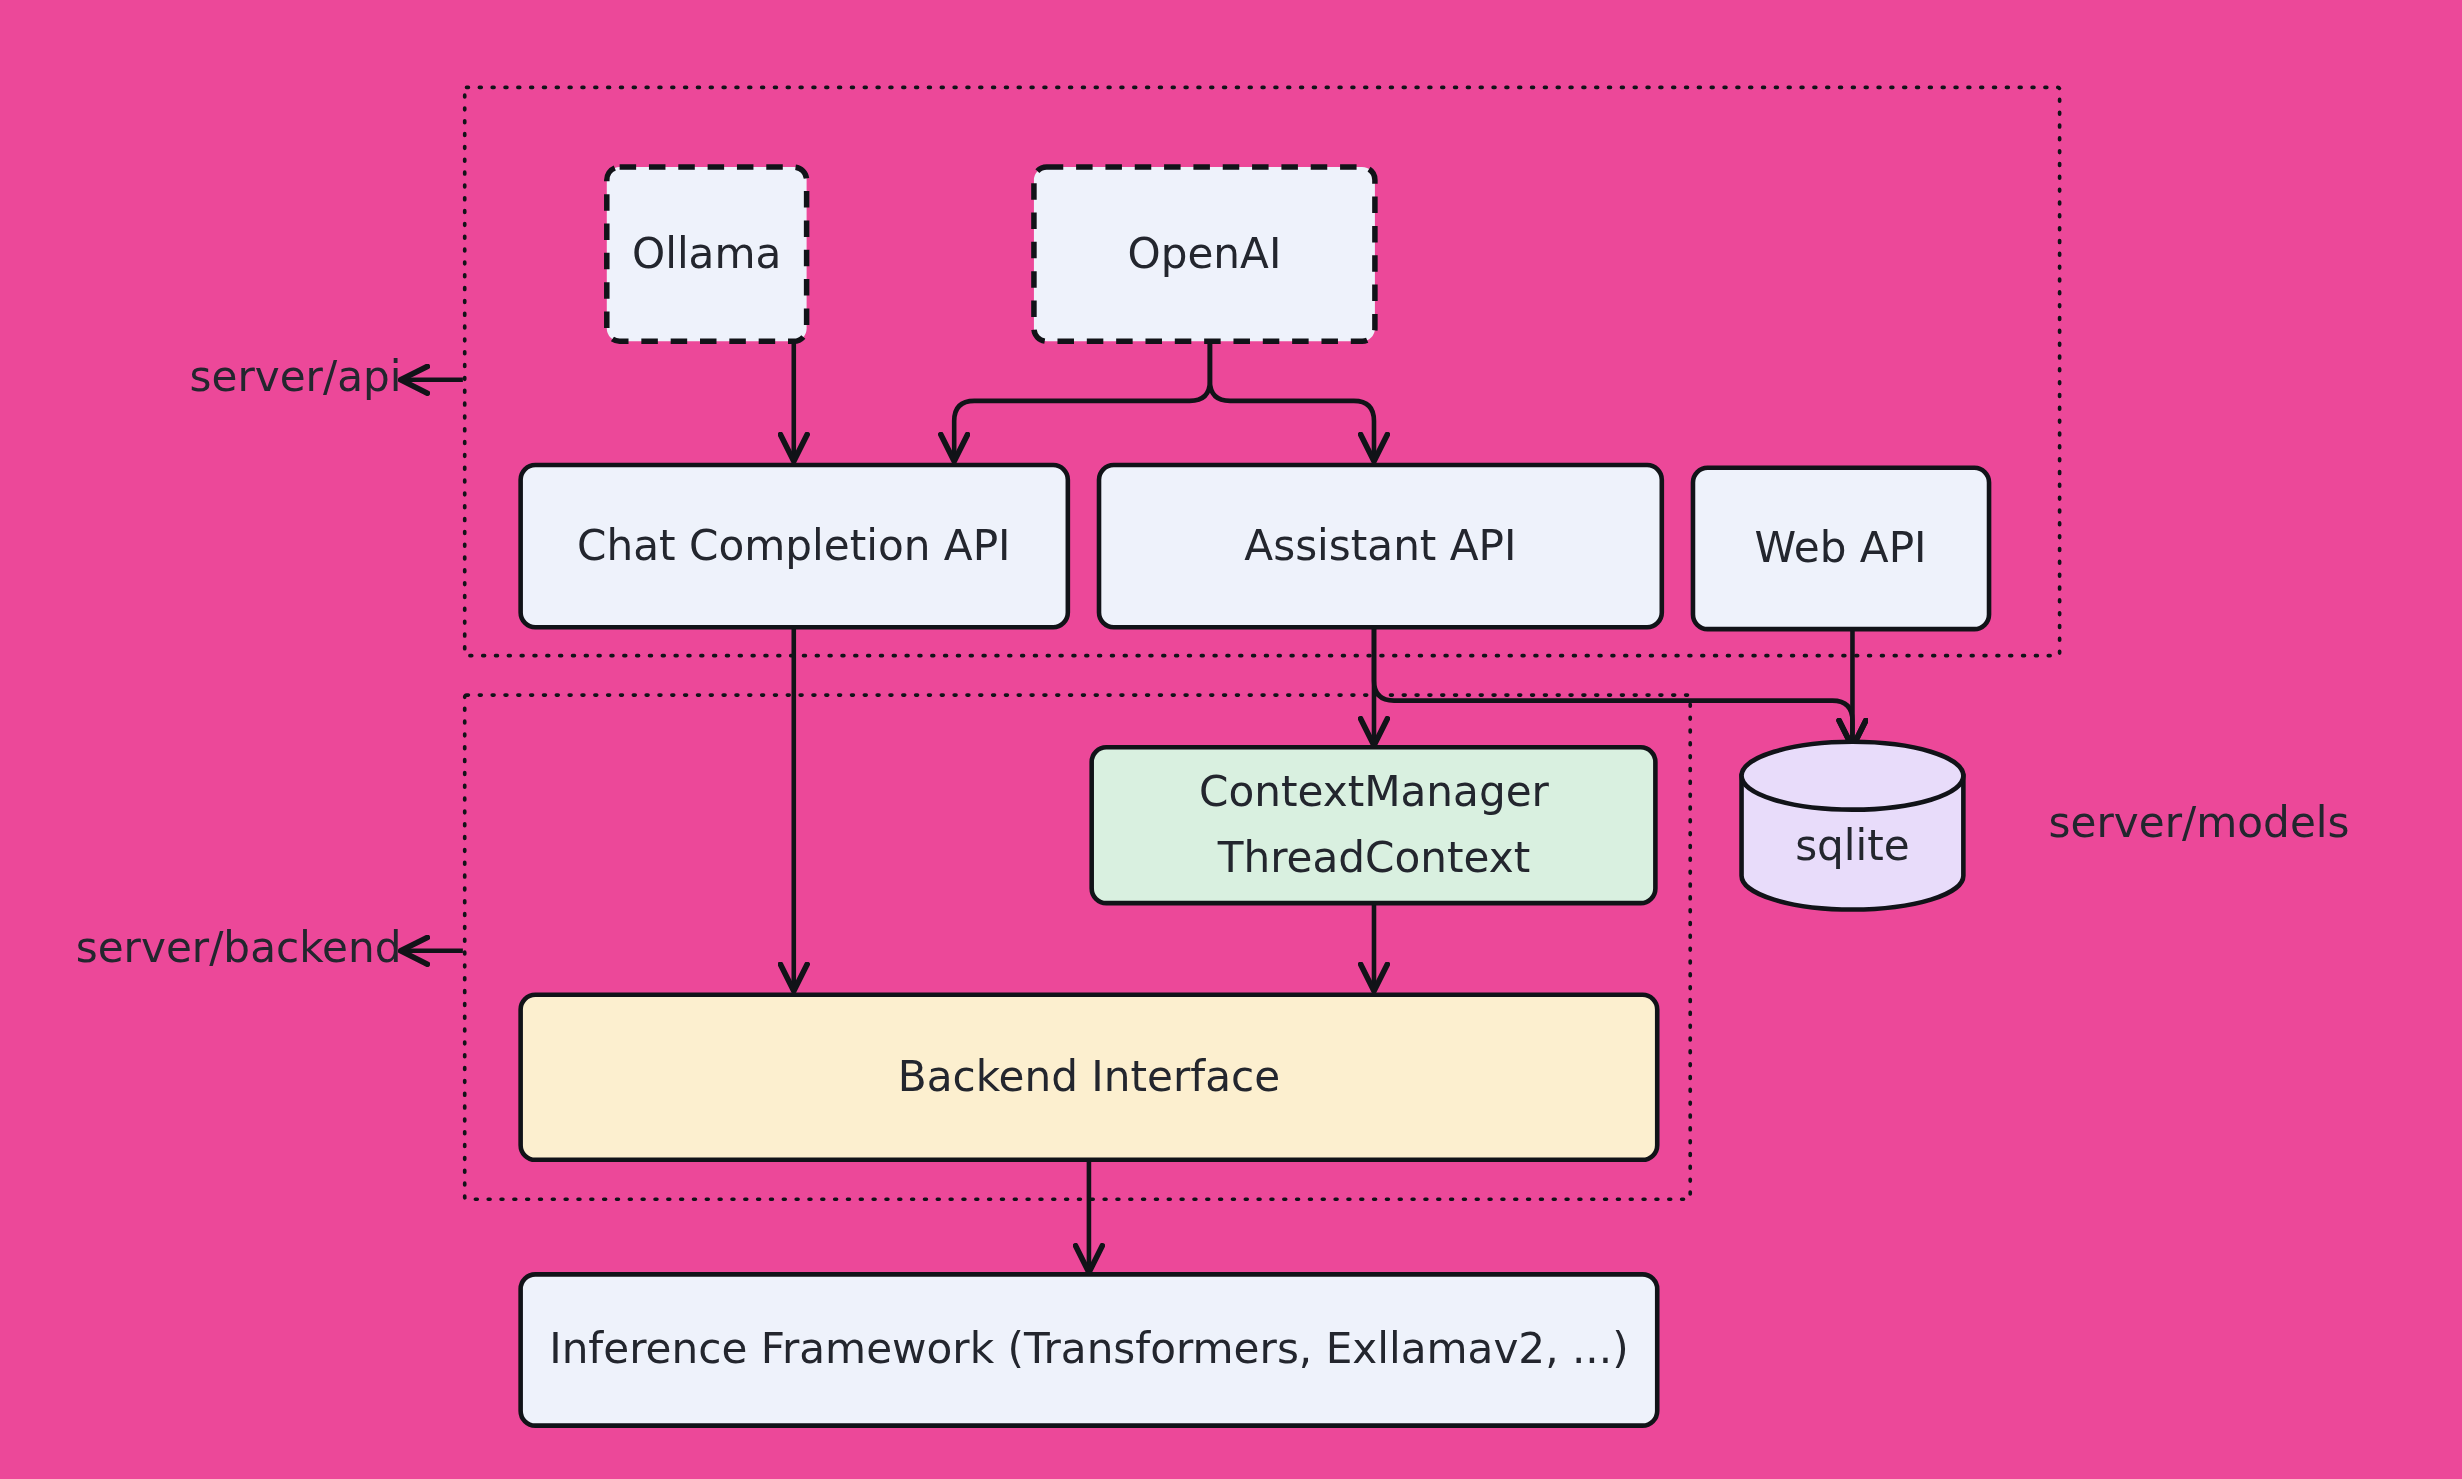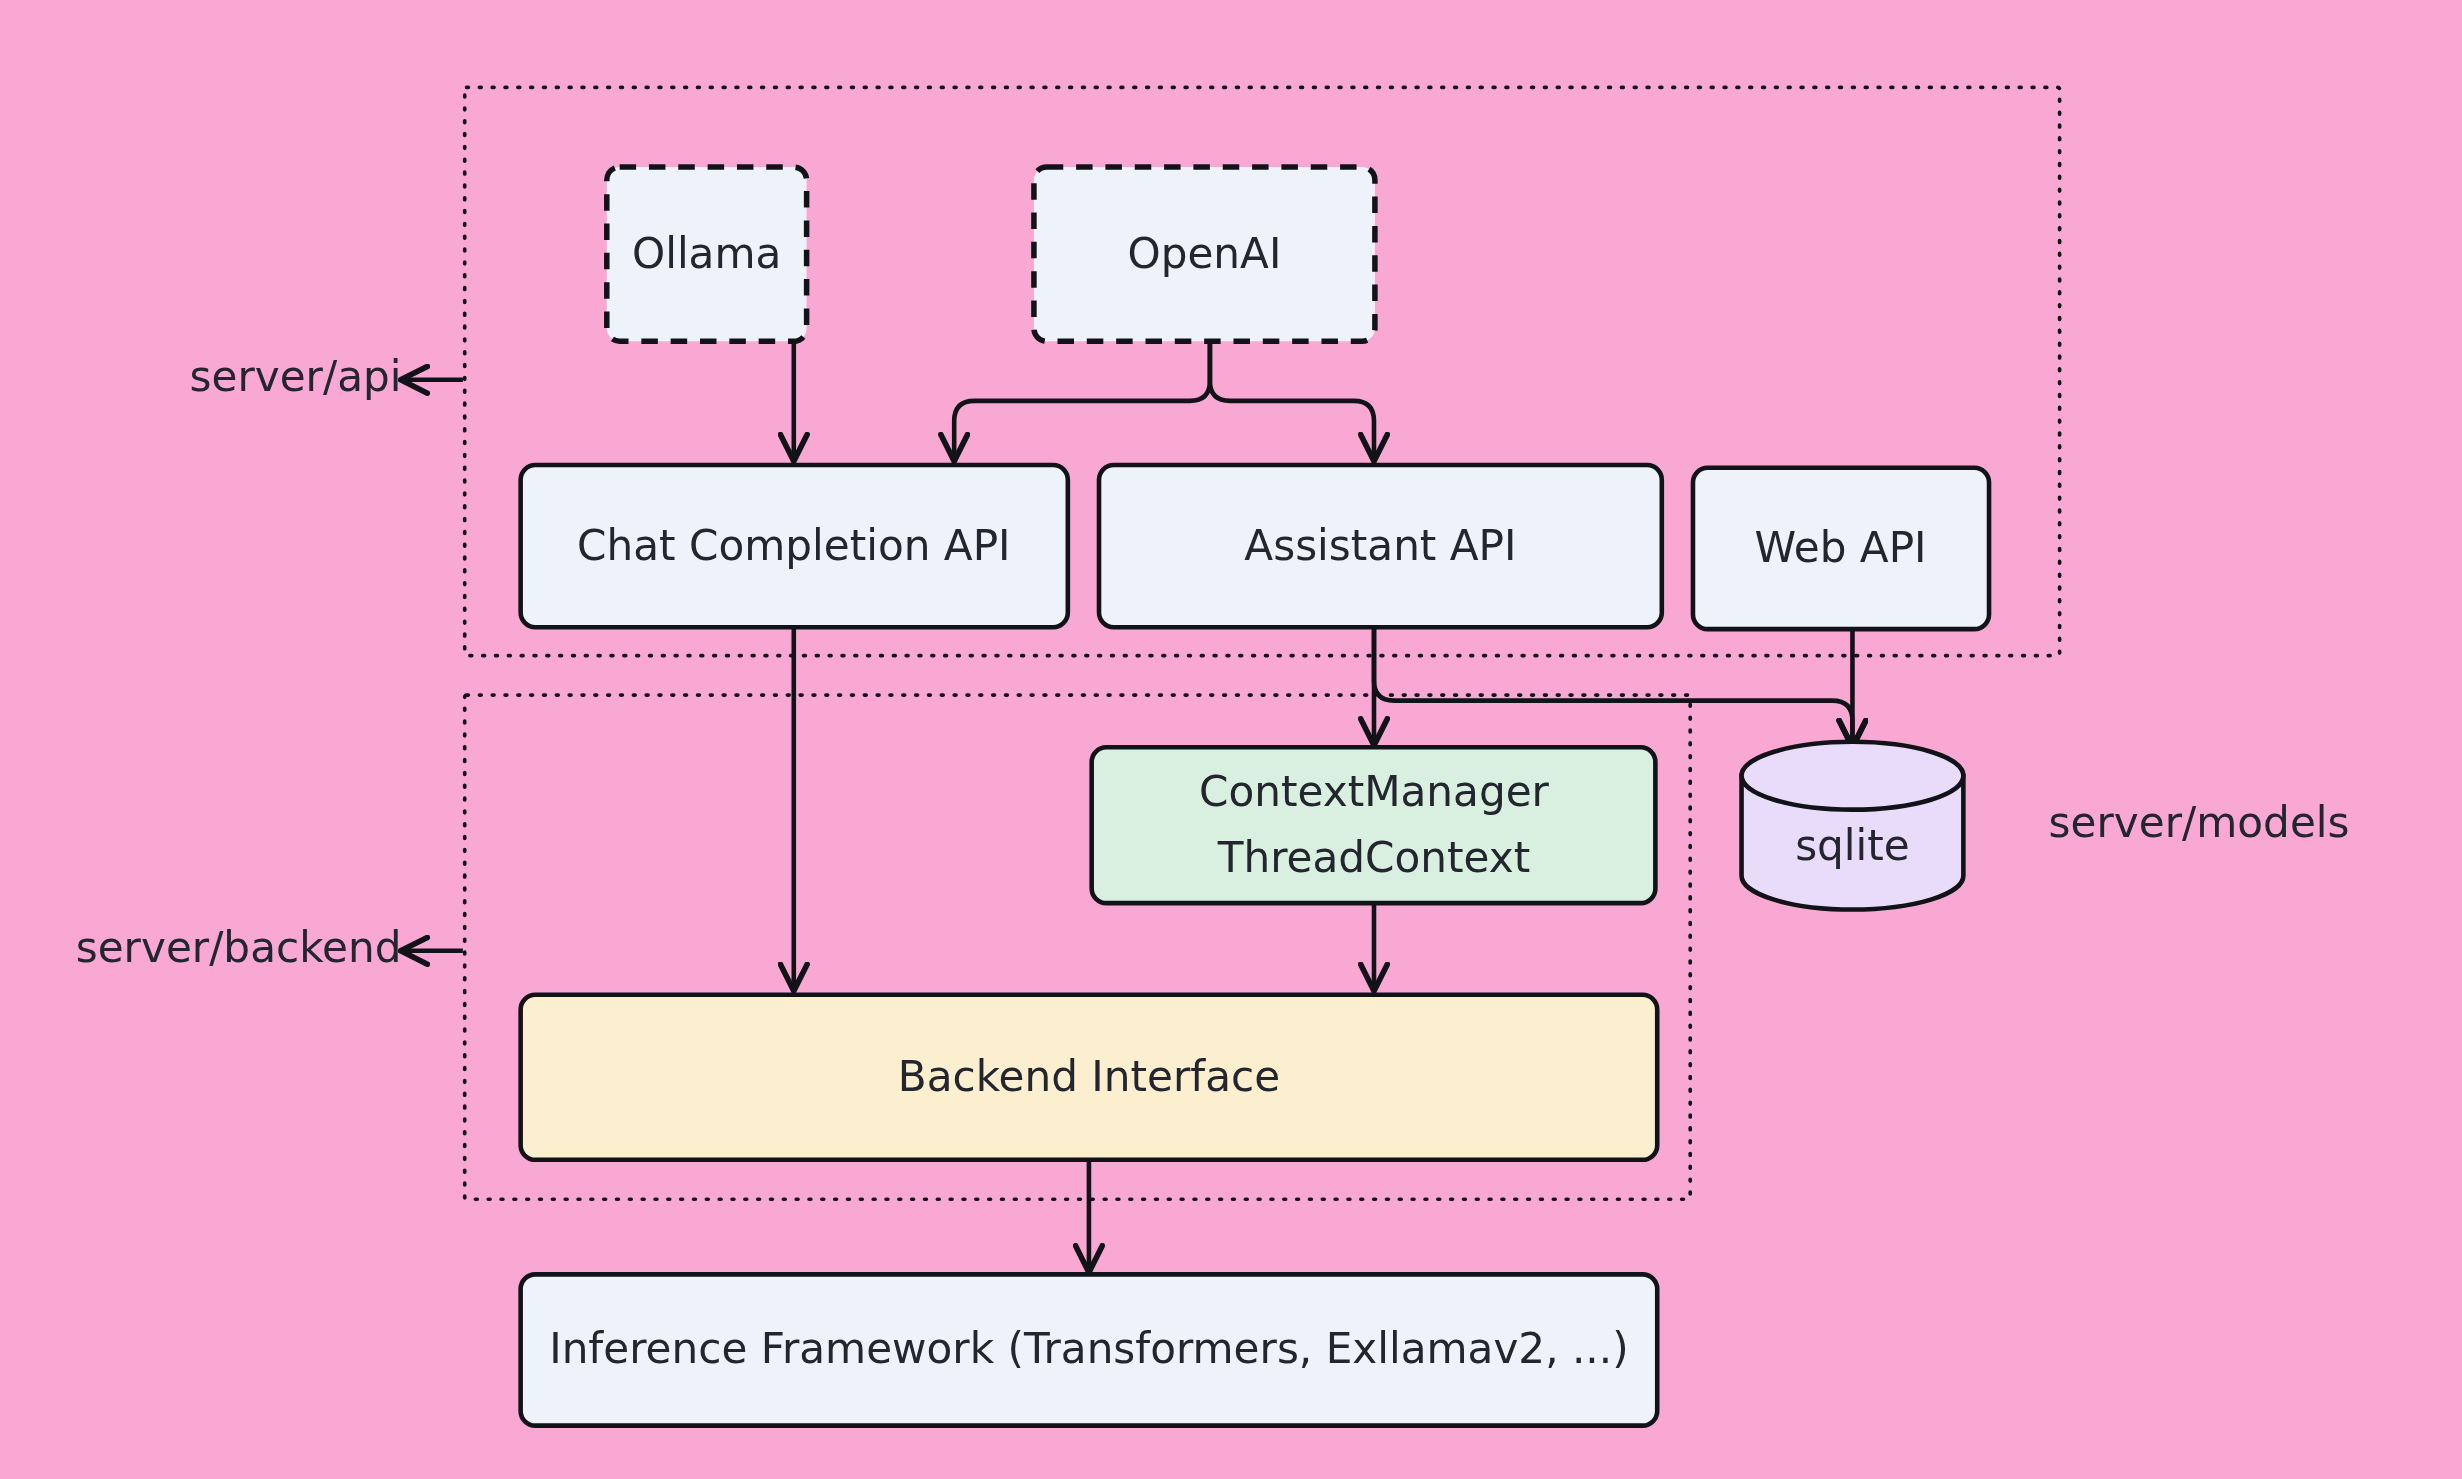--- a/index.html
+++ b/index.html
@@ -7,21 +7,21 @@
     padding: 0;
     background: #ffffff;
   }
   body {
     font-family: "DejaVu Sans", sans-serif;
   }
   #canvas {
     position: relative;
     width: 2462px;
     height: 1480px;
-    background: #f9a8d4;
+    background: #ec4899;
     overflow: hidden;
   }
   #diagram-svg {
     position: absolute;
     left: 0;
     top: 0;
     width: 2462px;
     height: 1480px;
   }
   .node-label {

